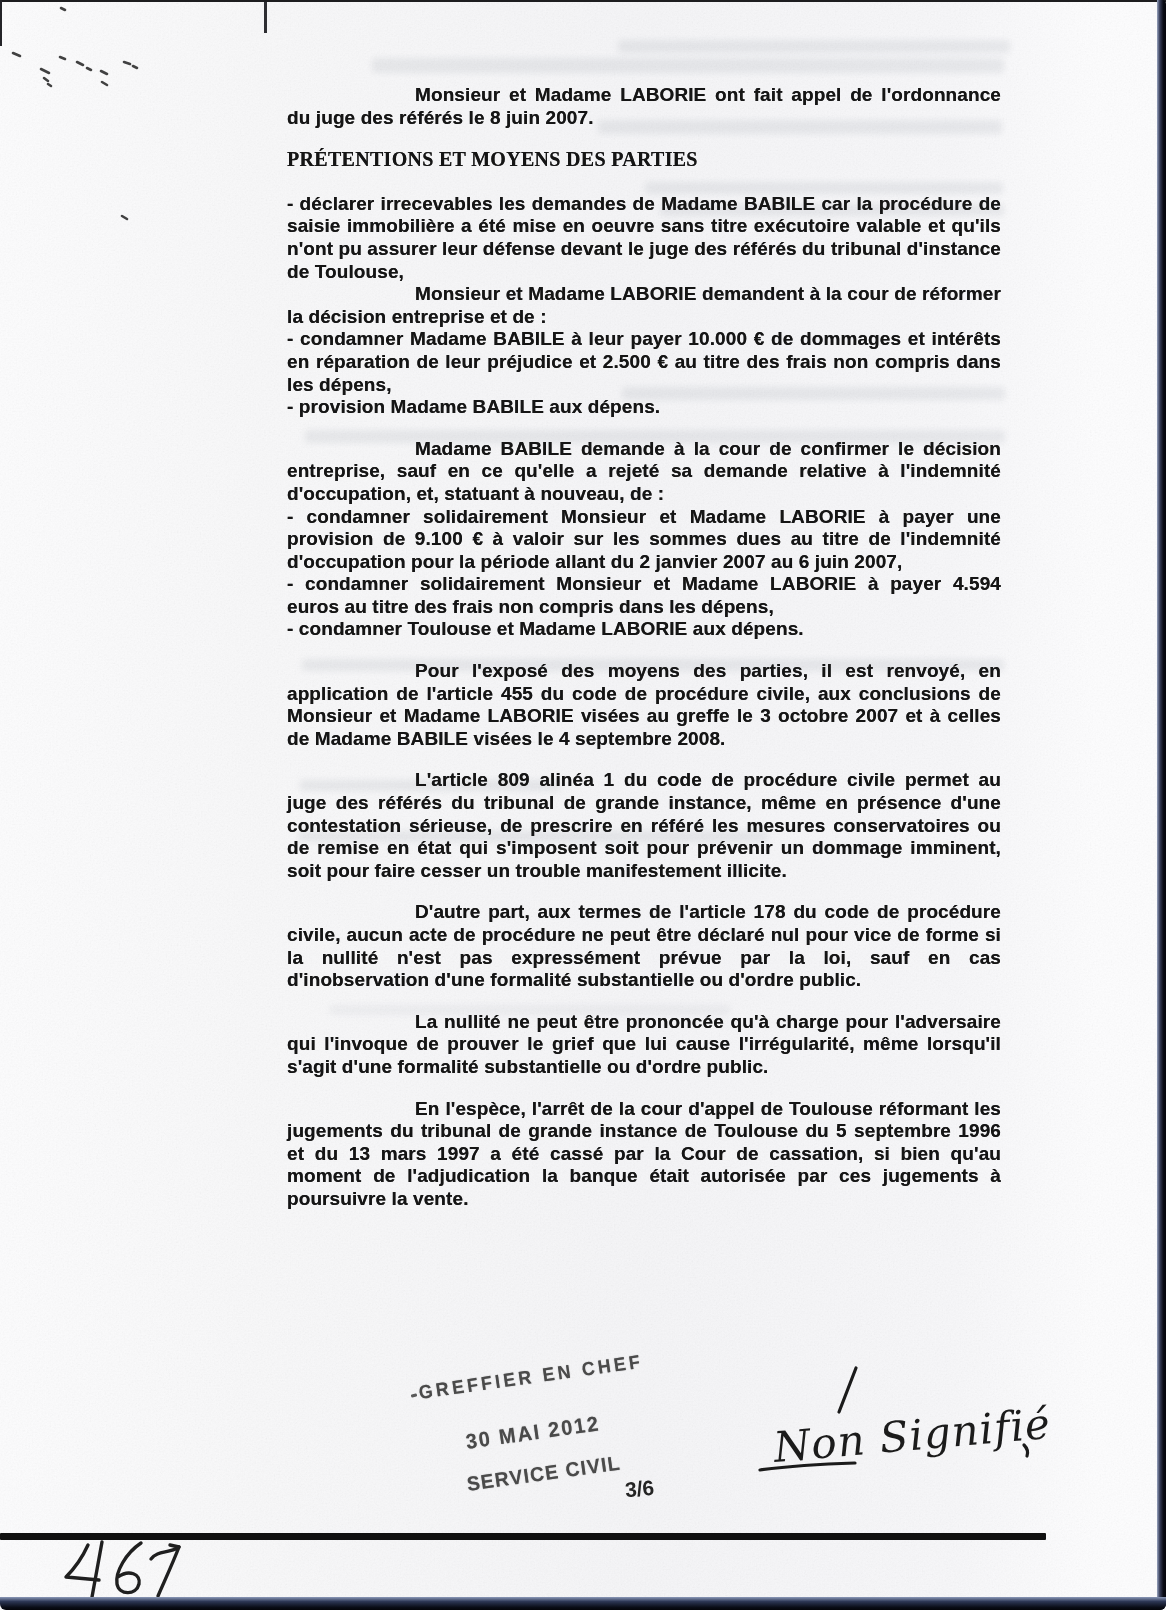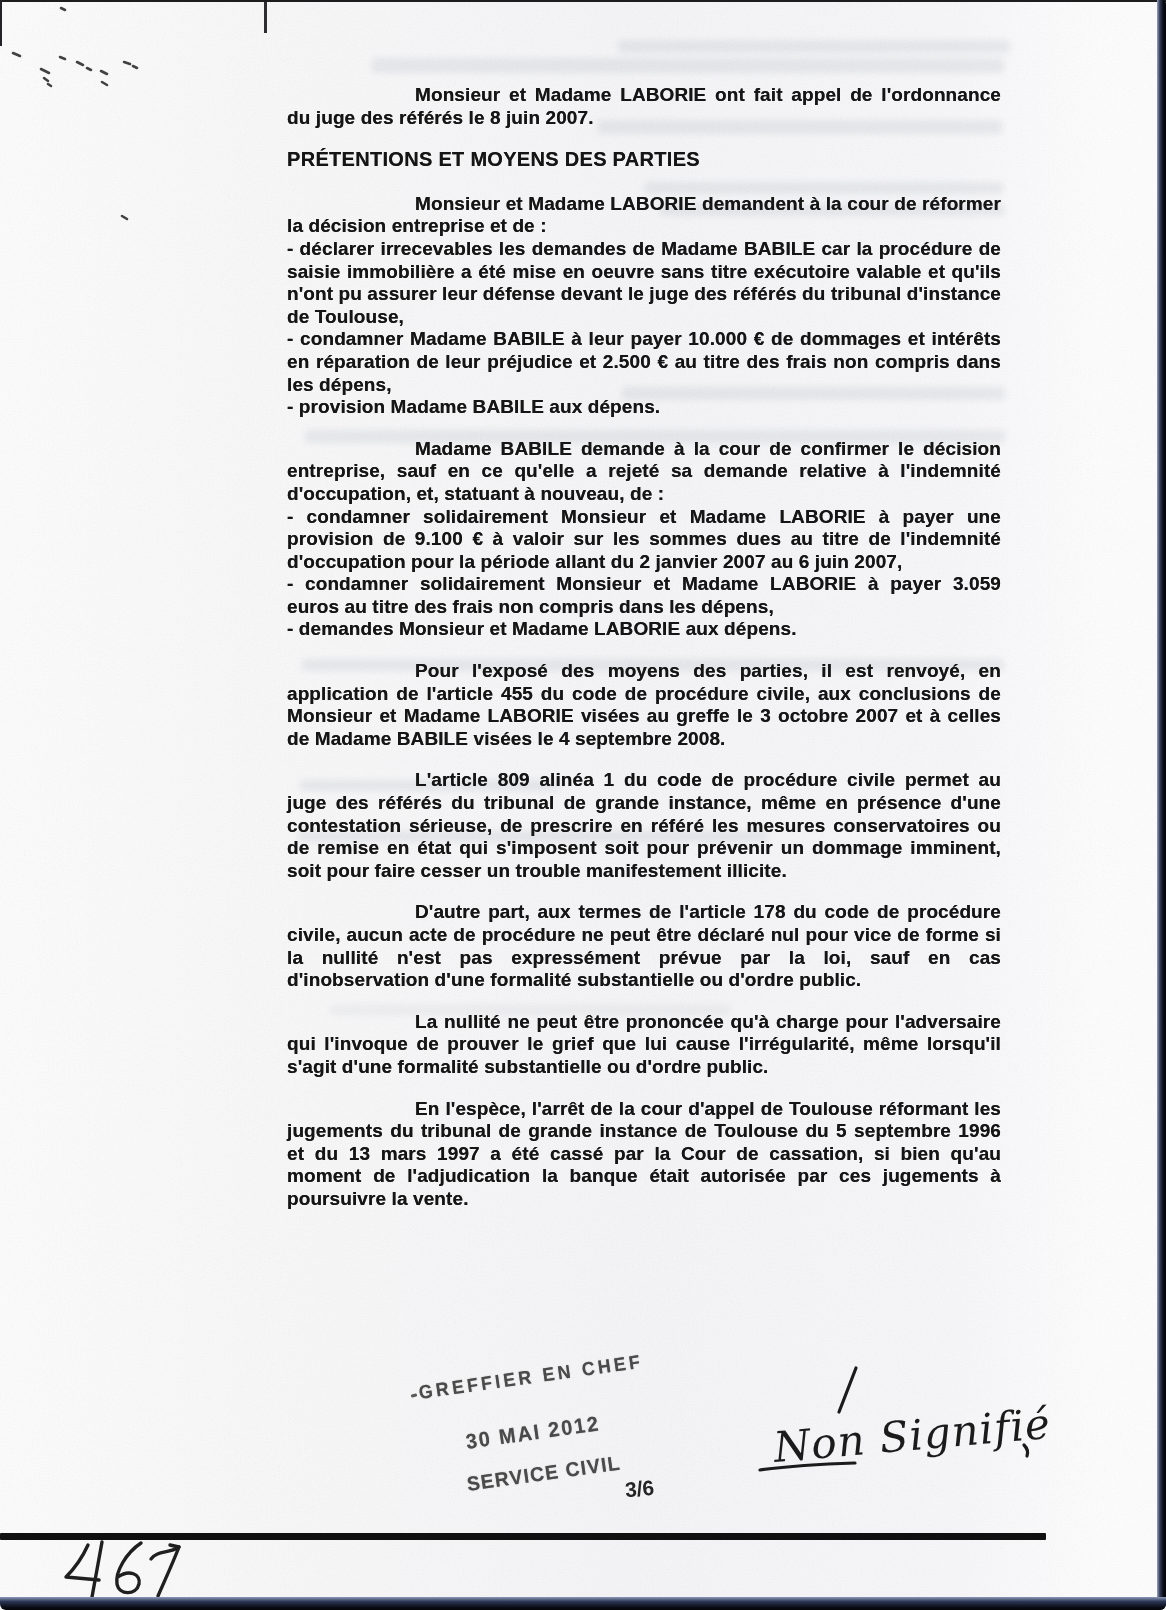--- a/index.html
+++ b/index.html
@@ -30,21 +30,21 @@
     position:absolute;left:287px;top:84px;width:714px;
     font-weight:700;font-size:19px;line-height:22.6px;color:#151515;
     text-align:justify;letter-spacing:.1px;
     text-shadow:0 0 .6px rgba(10,10,10,.75);
   }
   .blk{margin:0 0 19px 0;}
   .blk.ind{text-indent:128px;}
   .blk.mb0{margin-bottom:0;}
   .blk.li{margin-bottom:0;}
   .blk.li.end{margin-bottom:19px;}
-  .blk.hd{font-size:20px;letter-spacing:.3px;margin-bottom:22px;}
+  .blk.hd{font-size:20px;letter-spacing:.3px;margin-bottom:22px;font-family:Liberation Serif, serif;}
   .blk.hu{text-decoration:underline;text-decoration-thickness:2px;text-underline-offset:3px;margin-bottom:22px;}
 
   
   .stamp{
     position:absolute;font-family:"Liberation Sans",sans-serif;font-weight:700;
     color:#4a4a4a;white-space:nowrap;transform-origin:left center;
     text-shadow:0 0 1px rgba(90,90,90,.7);
   }
   #stamp-greffier{left:419px;top:1382px;font-size:19px;letter-spacing:3.5px;transform:rotate(-8deg) scaleX(.94);}
   #stamp-date{left:466px;top:1430px;font-size:21px;letter-spacing:2px;transform:rotate(-8deg) scaleX(.95);}
@@ -107,28 +107,28 @@
       <path d="M122 216 l5 3"></path>
     <path d="M61 8 l4 2"></path>
   </g>
 </svg>
 <div class="tickmark"></div>
 <div class="speck-single"></div>
 
 <div class="txt">
   <div class="blk ind">Monsieur et Madame LABORIE ont fait appel de l'ordonnance du juge des référés le 8 juin 2007.</div>
   <div class="blk hd">PRÉTENTIONS ET MOYENS DES PARTIES</div>
+  <div class="blk li">- déclarer irrecevables les demandes de Madame BABILE car la procédure de saisie immobilière a été mise en oeuvre sans titre exécutoire valable et qu'ils n'ont pu assurer leur défense devant le juge des référés du tribunal d'instance de Toulouse,</div>
   <div class="blk ind mb0">Monsieur et Madame LABORIE demandent à la cour de réformer la décision entreprise et de :</div>
-  <div class="blk li">- déclarer irrecevables les demandes de Madame BABILE car la procédure de saisie immobilière a été mise en oeuvre sans titre exécutoire valable et qu'ils n'ont pu assurer leur défense devant le juge des référés du tribunal d'instance de Toulouse,</div>
   <div class="blk li">- condamner Madame BABILE à leur payer 10.000 € de dommages et intérêts en réparation de leur préjudice et 2.500 € au titre des frais non compris dans les dépens,</div>
   <div class="blk li end">- provision Madame BABILE aux dépens.</div>
   <div class="blk ind mb0">Madame BABILE demande à la cour de confirmer le décision entreprise, sauf en ce qu'elle a rejeté sa demande relative à l'indemnité d'occupation, et, statuant à nouveau, de :</div>
   <div class="blk li">- condamner solidairement Monsieur et Madame LABORIE à payer une provision de 9.100 € à valoir sur les sommes dues au titre de l'indemnité d'occupation pour la période allant du 2 janvier 2007 au 6 juin 2007,</div>
-  <div class="blk li">- condamner solidairement Monsieur et Madame LABORIE à payer 3.059 euros au titre des frais non compris dans les dépens,</div>
-  <div class="blk li end">- demandes Monsieur et Madame LABORIE aux dépens.</div>
+  <div class="blk li">- condamner solidairement Monsieur et Madame LABORIE à payer 4.594 euros au titre des frais non compris dans les dépens,</div>
+  <div class="blk li end">- condamner Toulouse et Madame LABORIE aux dépens.</div>
   <div class="blk ind">Pour l'exposé des moyens des parties, il est renvoyé, en application de l'article 455 du code de procédure civile, aux conclusions de Monsieur et Madame LABORIE visées au greffe le 3 octobre 2007 et à celles de Madame BABILE visées le 4 septembre 2008.</div>
   <div class="blk ind">L'article 809 alinéa 1 du code de procédure civile permet au juge des référés du tribunal de grande instance, même en présence d'une contestation sérieuse, de prescrire en référé les mesures conservatoires ou de remise en état qui s'imposent soit pour prévenir un dommage imminent, soit pour faire cesser un trouble manifestement illicite.</div>
   <div class="blk ind">D'autre part, aux termes de l'article 178 du code de procédure civile, aucun acte de procédure ne peut être déclaré nul pour vice de forme si la nullité n'est pas expressément prévue par la loi, sauf en cas d'inobservation d'une formalité substantielle ou d'ordre public.</div>
   <div class="blk ind">La nullité ne peut être prononcée qu'à charge pour l'adversaire qui l'invoque de prouver le grief que lui cause l'irrégularité, même lorsqu'il s'agit d'une formalité substantielle ou d'ordre public.</div>
   <div class="blk ind mb0">En l'espèce, l'arrêt de la cour d'appel de Toulouse réformant les jugements du tribunal de grande instance de Toulouse du 5 septembre 1996 et du 13 mars 1997 a été cassé par la Cour de cassation, si bien qu'au moment de l'adjudication la banque était autorisée par ces jugements à poursuivre la vente.</div>
 </div>
 
 <div class="stamp" id="stamp-greffier">GREFFIER EN CHEF</div>
 <div class="stamp" id="stamp-date">30 MAI 2012</div>
 <div class="stamp" id="stamp-service">SERVICE CIVIL</div>

